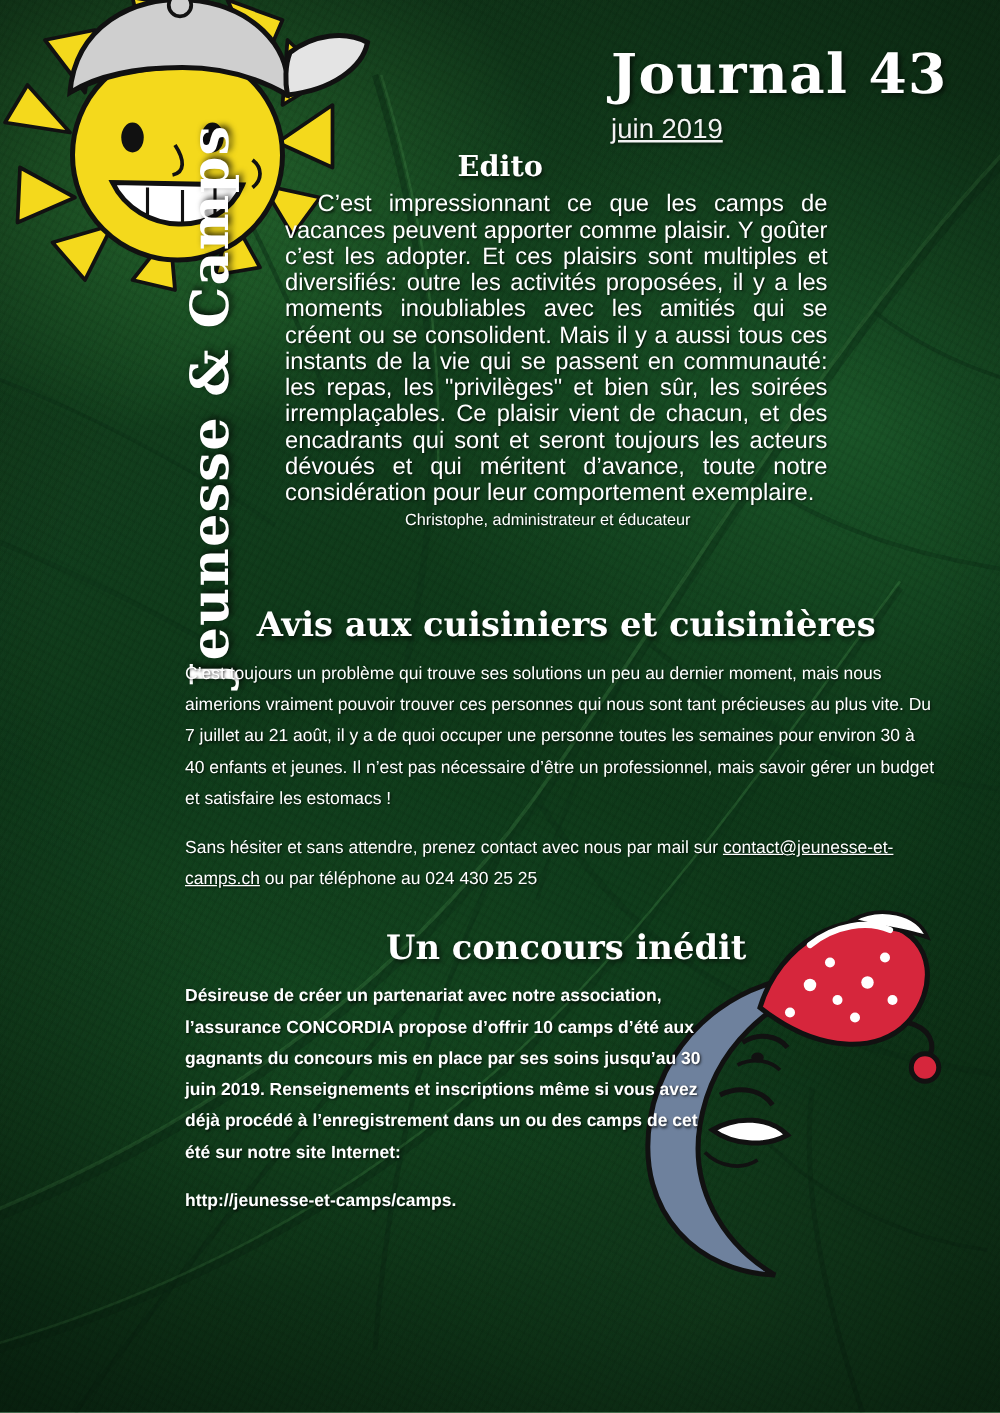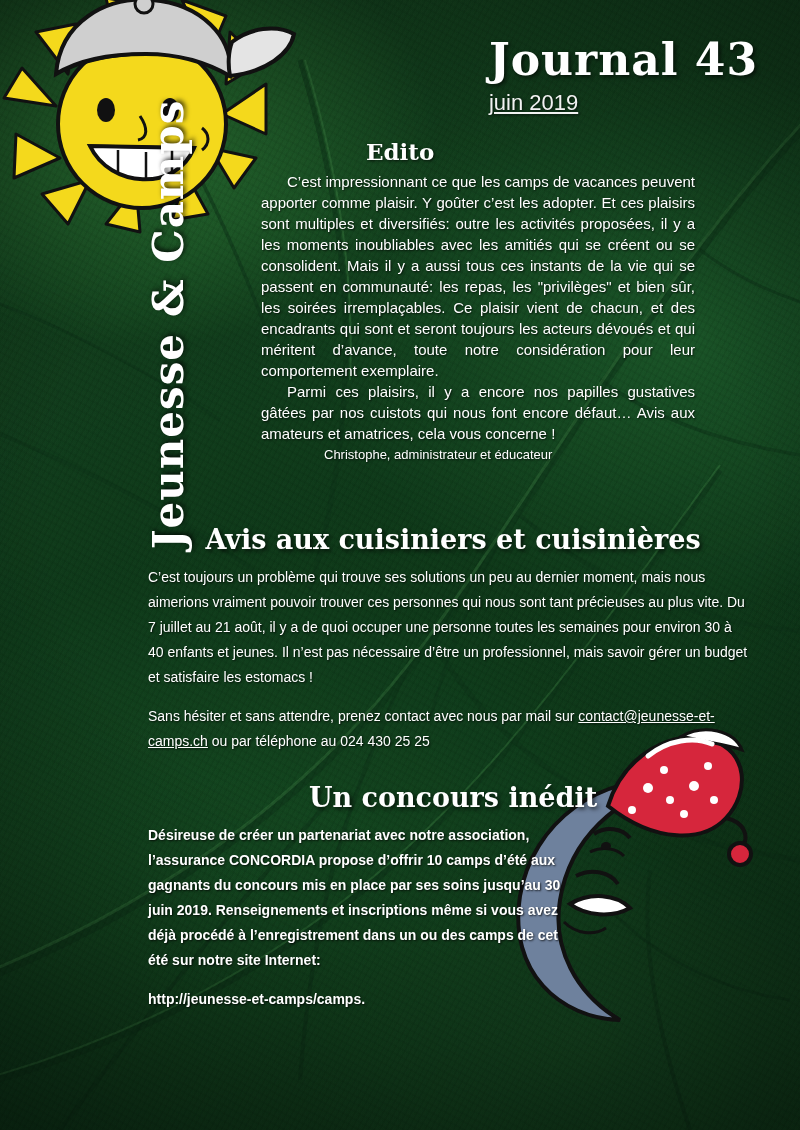--- a/index.html
+++ b/index.html
@@ -88,38 +88,38 @@
     letter-spacing: 1px;
     text-shadow: 2px 2px 5px rgba(0,0,0,.75);
     text-align: center;
     white-space: nowrap;
   }
 
   
   .content {
     position: absolute;
     left: 148px;
-    top: 138px;
+    top: 120px;
     width: 610px;
     color: #ffffff;
   }
   .article { margin-bottom: 4px; }
 
   .edito-head {
     font-family: "DejaVu Serif", serif;
     font-weight: bold;
     font-size: 23px;
     margin-left: 218px;
     text-shadow: 1px 1px 3px rgba(0,0,0,.7);
   }
   .edito-body {
     margin-top: 6px;
-    margin-left: 113px;
+    margin-left: 80px;
     width: 434px;
-    font-size: 15px;
+    font-size: 19px;
     line-height: 21px;
     text-align: justify;
     text-indent: 26px;
     text-shadow: 1px 1px 2px rgba(0,0,0,.75);
   }
   .edito-body p { margin: 0 0 0 0; }
   .edito-sign {
     margin-top: 3px;
     margin-left: 176px;
     width: 434px;
@@ -264,21 +264,20 @@
   </div>
 
   <div class="side-title">Jeunesse &amp; Camps</div>
 
   <div class="content">
 
     <div class="article">
       <div class="edito-head">Edito</div>
       <div class="edito-body">
         <p>C’est impressionnant ce que les camps de vacances peuvent apporter comme plaisir. Y goûter c’est les adopter. Et ces plaisirs sont multiples et diversifiés: outre les activités proposées, il y a les moments inoubliables avec les amitiés qui se créent ou se consolident. Mais il y a aussi tous ces instants de la vie qui se passent en communauté: les repas, les "privilèges" et bien sûr, les soirées irremplaçables. Ce plaisir vient de chacun, et des encadrants qui sont et seront toujours les acteurs dévoués et qui méritent d’avance, toute notre considération pour leur comportement exemplaire.</p>
-        <p>Parmi ces plaisirs, il y a encore nos papilles gustatives gâtées par nos cuistots qui nous font encore défaut… Avis aux amateurs et amatrices, cela vous concerne !</p>
       </div>
       <div class="edito-sign">Christophe, administrateur et éducateur</div>
     </div>
 
     <div class="article">
       <div class="section-head head-cuisine">Avis aux cuisiniers et cuisinières</div>
       <div class="body-text">
         <p>C’est toujours un problème qui trouve ses solutions un peu au dernier moment, mais nous aimerions vraiment pouvoir trouver ces personnes qui nous sont tant précieuses au plus vite. Du 7 juillet au 21 août, il y a de quoi occuper une personne toutes les semaines pour environ 30 à 40 enfants et jeunes. Il n’est pas nécessaire d’être un professionnel, mais savoir gérer un budget et satisfaire les estomacs !</p>
         <p><span>Sans hésiter et sans attendre, prenez contact avec nous par mail sur </span><a class="mail-link" href="#">contact@jeunesse-et-camps.ch</a><span> ou par téléphone au 024 430 25 25</span></p>
       </div>

